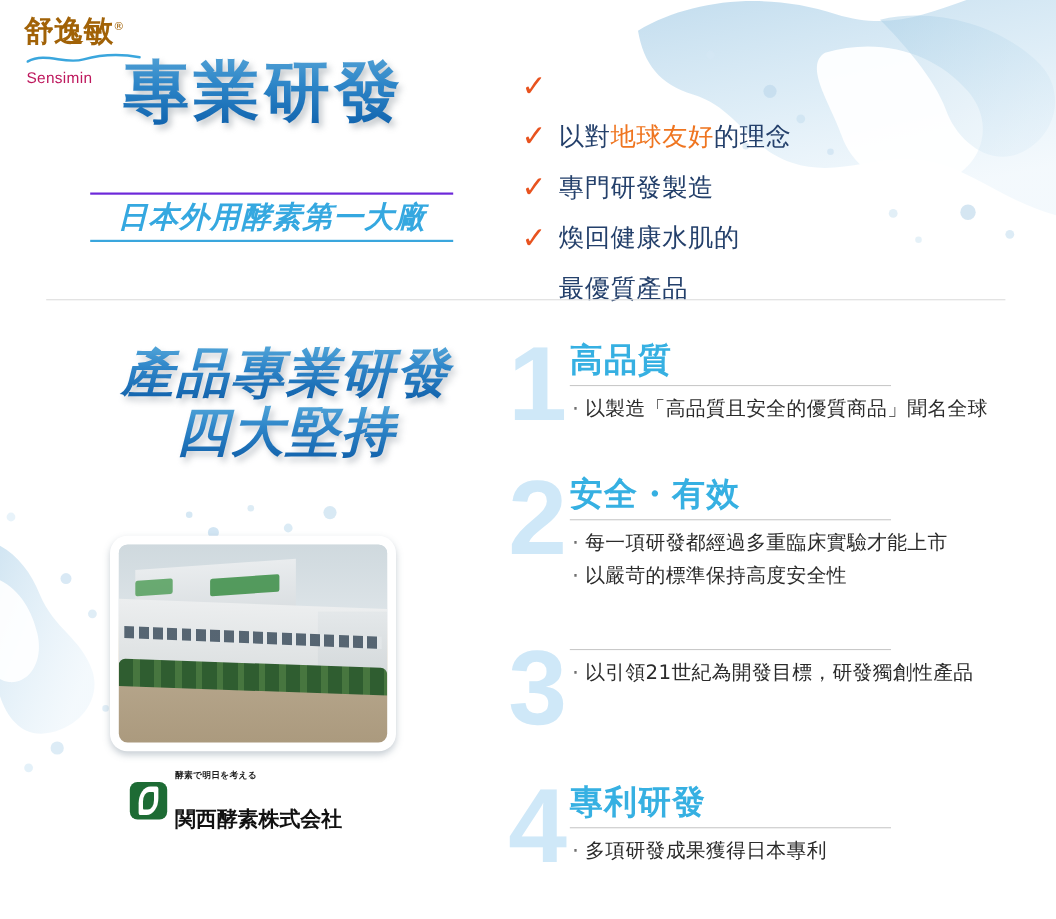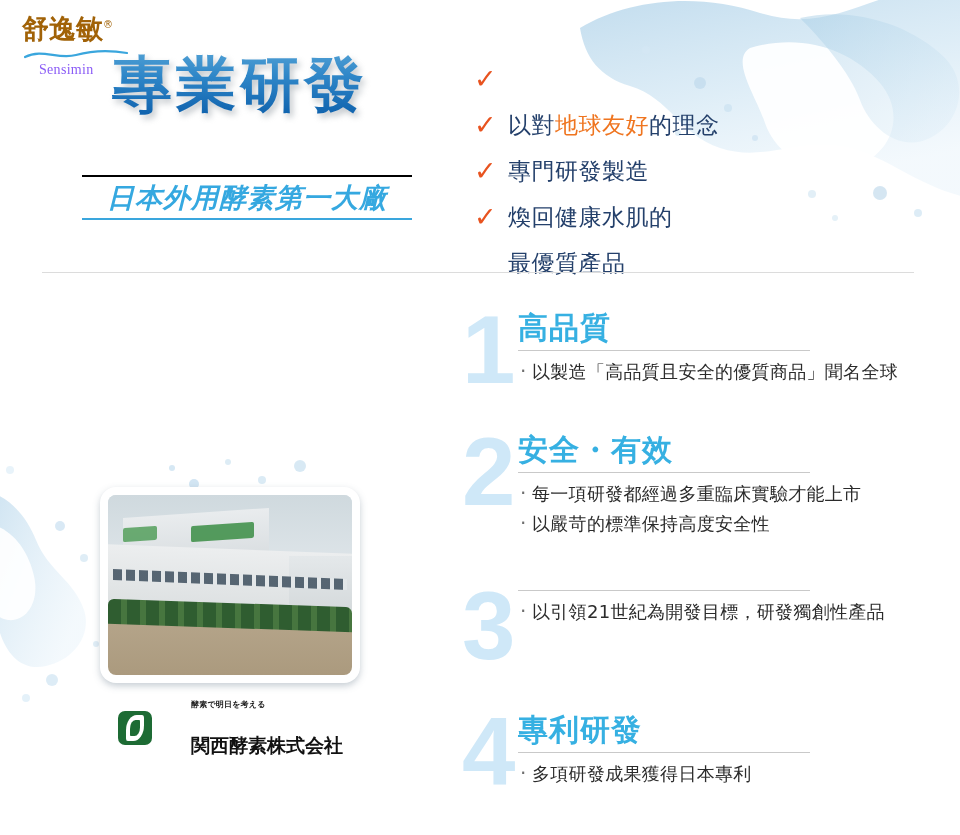--- a/index.html
+++ b/index.html
@@ -20,38 +20,38 @@
   
   .brand{position:absolute;left:22px;top:10px;width:120px;}
   .brand-cn{
     font-family:"DejaVu Sans","Liberation Sans",sans-serif;
     font-size:27px;font-weight:bold;color:#a16207;letter-spacing:0px;
     line-height:30px;white-space:nowrap;
   }
   .brand-cn .reg{font-size:10px;vertical-align:super;font-weight:normal;}
   .brand-wave{width:104px;height:12px;margin:-2px 0 -3px 2px;}
   .brand-en{
-    font-size:14px;color:#8b5cf6;letter-spacing:.3px;
-    font-family:Liberation Serif, serif;margin-left:17px;
+    font-size:14px;color:#be185d;letter-spacing:.3px;
+    font-family:Liberation Sans, sans-serif;margin-left:2px;
   }
 
   
   .hero-title{
     position:absolute;left:112px;top:52px;
     font-family:"DejaVu Sans","Liberation Sans",sans-serif;
     font-size:60px;font-weight:bold;letter-spacing:4px;
     line-height:64px;white-space:nowrap;
     background:linear-gradient(180deg,#4f9fd4 0%,#2e86c8 38%,#0f62ad 100%);
     -webkit-background-clip:text;background-clip:text;
     color:transparent;-webkit-text-fill-color:transparent;
     filter:drop-shadow(3px 4px 3px rgba(120,130,140,.45));
   }
   .hero-sub-wrap{
     position:absolute;left:82px;top:175px;width:330px;
-    border-top:2px solid #000000;border-bottom:2px solid #3aa6dd;
+    border-top:2px solid #6d28d9;border-bottom:2px solid #3aa6dd;
     padding:5px 0 4px 0;text-align:center;
   }
   .hero-sub{
     font-family:"DejaVu Sans","Liberation Sans",sans-serif;
     font-size:27px;font-weight:bold;font-style:italic;
     color:#35a8e0;letter-spacing:1px;white-space:nowrap;line-height:32px;
   }
 
   
   .checklist{position:absolute;left:474px;top:64px;width:420px;}
@@ -116,21 +116,21 @@
   .windows{position:absolute;left:2%;top:44%;width:96%;height:6%;
        background:repeating-linear-gradient(90deg,#4a5a68 0px,#4a5a68 9px,#e3e7e9 9px,#e3e7e9 13px);
        transform:skewY(2.4deg);opacity:.92;}
   .hedge{position:absolute;left:0;bottom:26%;width:100%;height:14%;
        background:repeating-linear-gradient(90deg,#2f5d30 0px,#2f5d30 13px,#47763f 13px,#47763f 19px);
        transform:skewY(2deg);border-radius:6px 6px 0 0;}
   .ground{position:absolute;left:0;bottom:0;width:100%;height:27%;
        background:linear-gradient(180deg,#a89madd 0%,#b6a786 0%,#a2916f 100%);}
 
   
-  .klogo{position:absolute;left:118px;top:700px;display:flex;align-items:center;gap:32px;}
+  .klogo{position:absolute;left:118px;top:700px;display:flex;align-items:center;}
   .klogo-mark{
     width:34px;height:34px;border-radius:7px;background:#1d6b34;
     position:relative;flex:none;margin-right:7px;
   }
   .klogo-mark .leaf{
     position:absolute;left:8px;top:4px;width:18px;height:26px;
     background:#ffffff;border-radius:60% 10% 60% 10%;
   }
   .klogo-mark .leaf::after{
     content:"";position:absolute;left:4px;top:5px;width:10px;height:16px;
@@ -285,20 +285,24 @@
 
     <div class="check-row">
       <span class="check-mark">✓</span>
       <span class="check-text"><span>最優質產品</span></span>
     </div>
 
   </div>
 
   <div class="divider"></div>
 
+  <div class="hero2">
+    <div class="line">產品專業研發</div>
+    <div class="line">四大堅持</div>
+  </div>
 
   <div class="photo-frame">
     <div class="photo">
       <div class="sky"></div>
       <div class="bldg-top"></div>
       <div class="sign2"></div>
       <div class="bldg-main"></div>
       <div class="bldg-right"></div>
       <div class="sign"></div>
       <div class="windows"></div>

